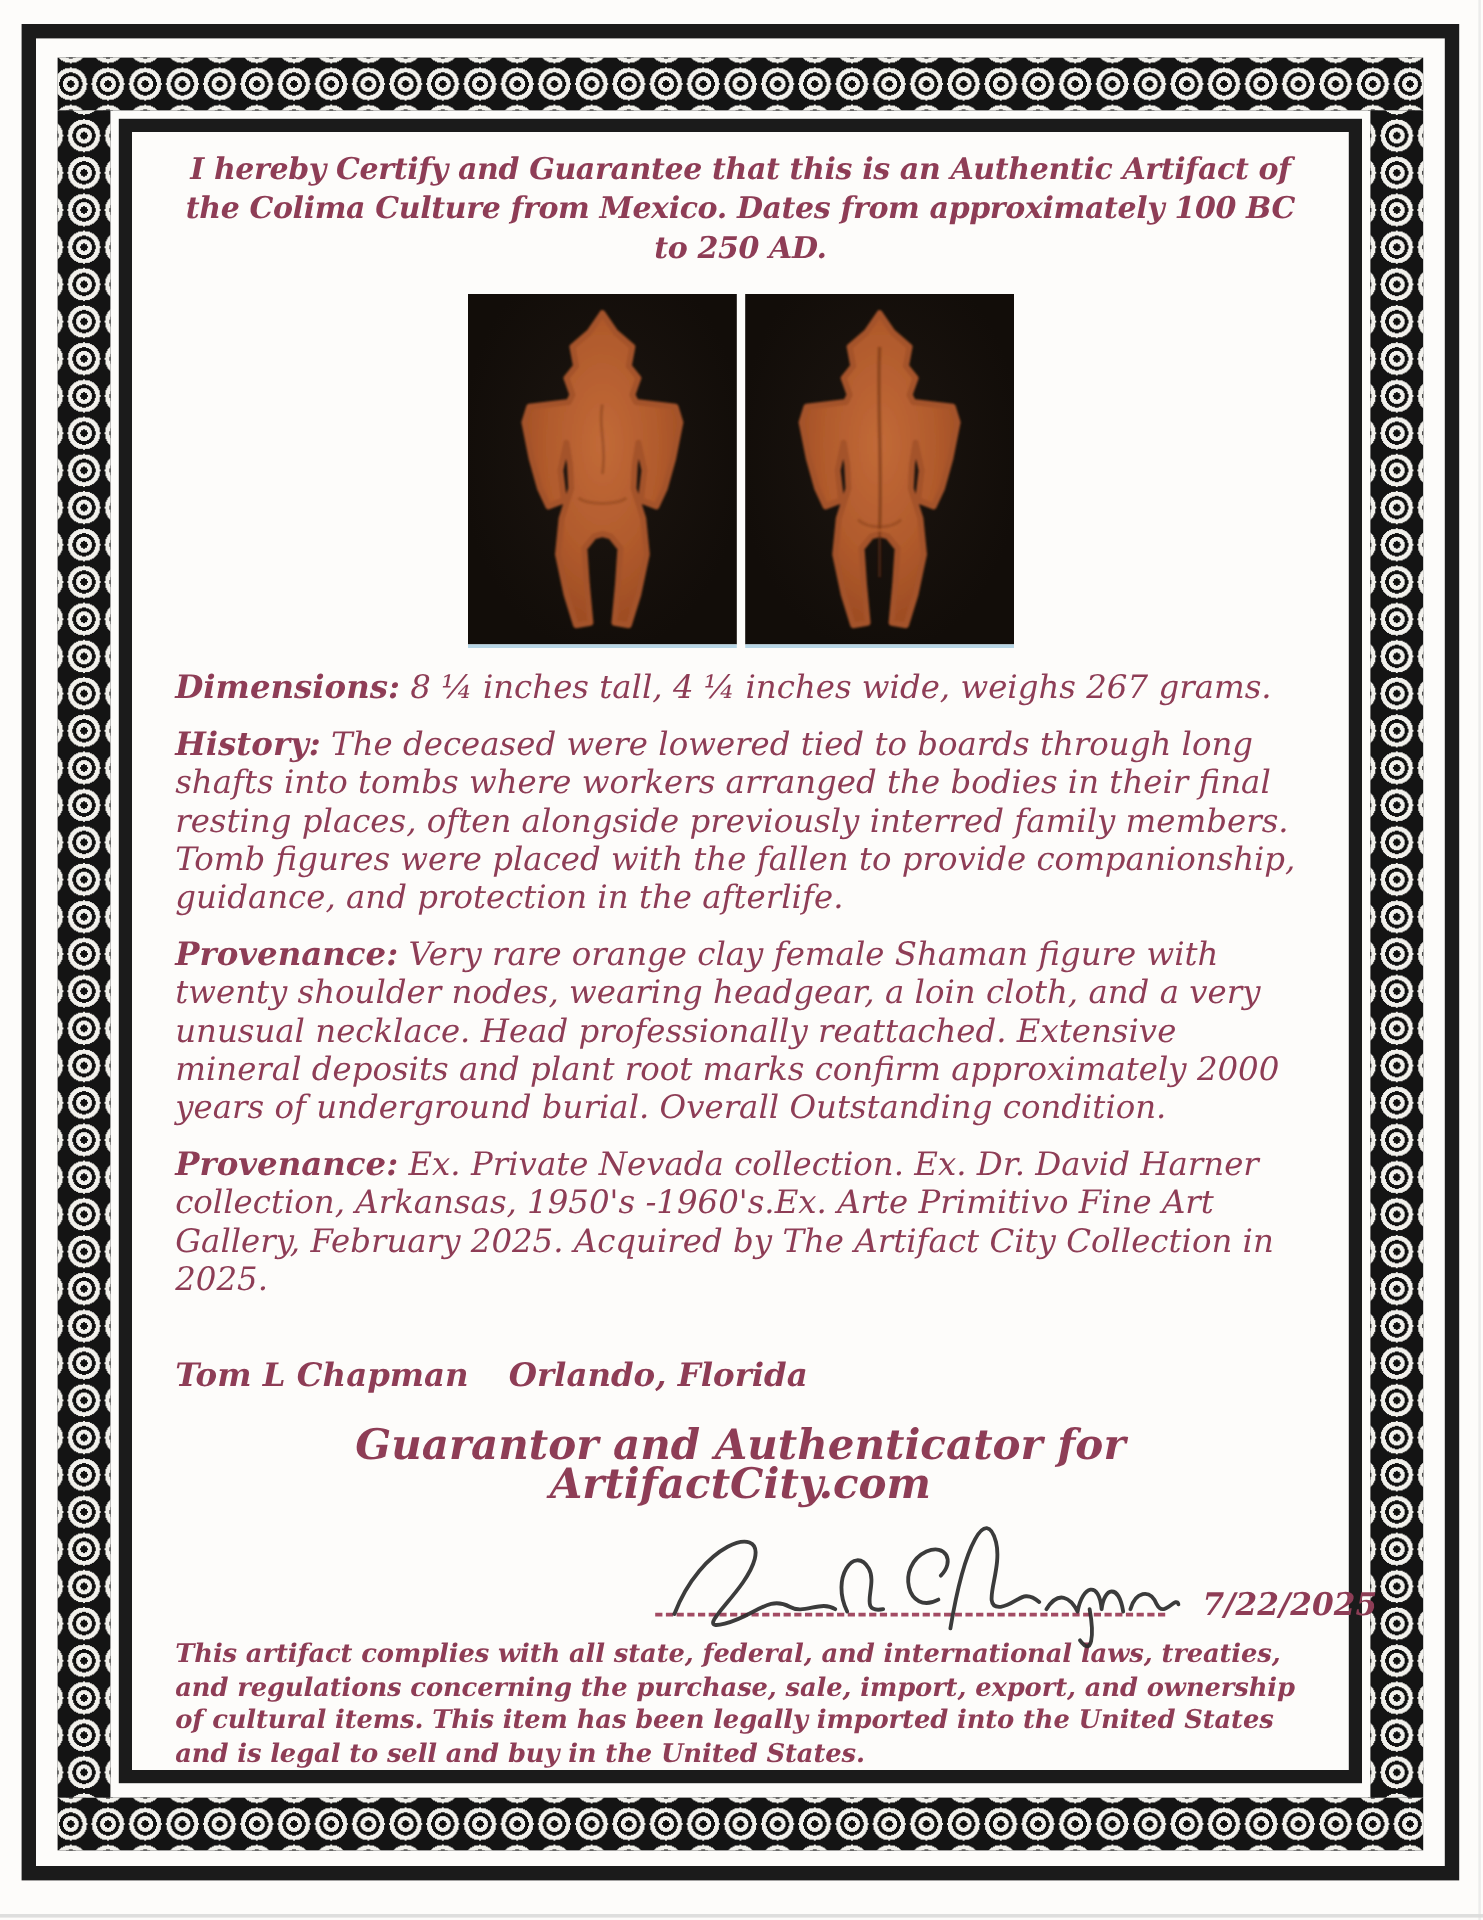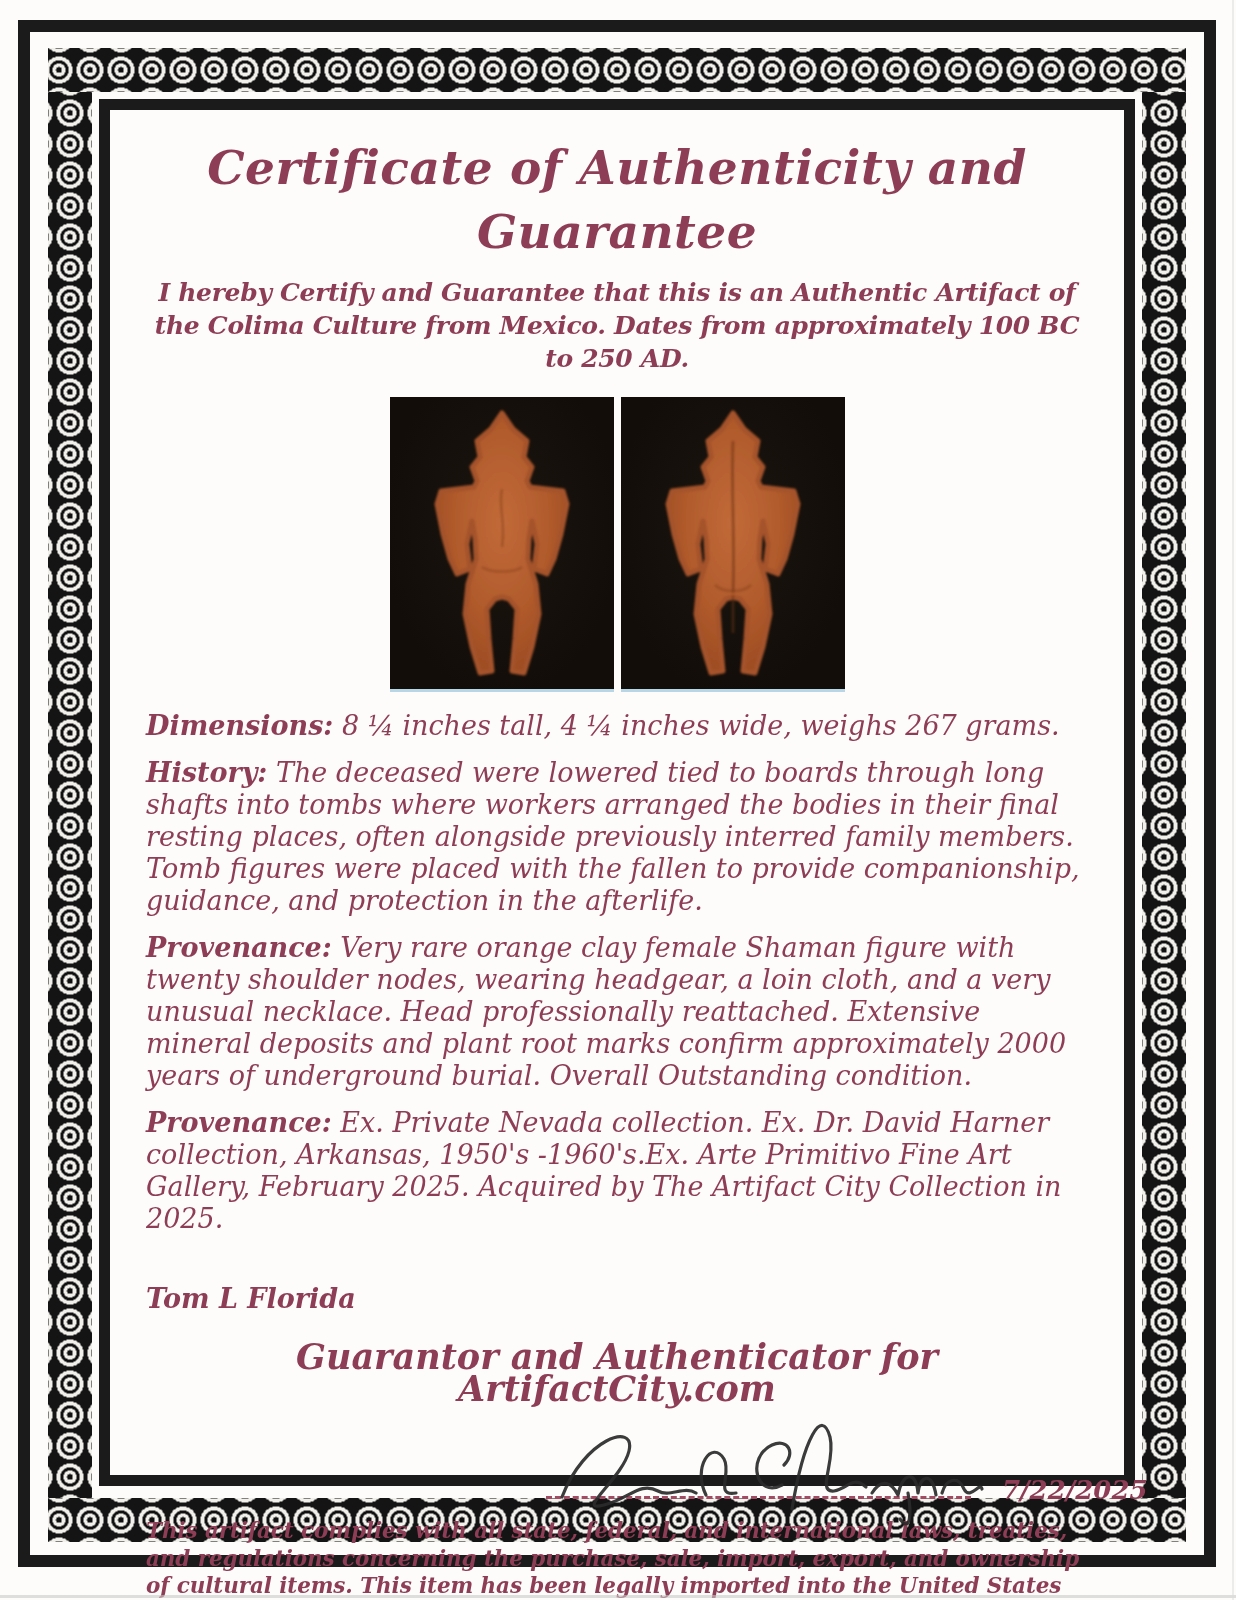--- a/index.html
+++ b/index.html
@@ -88,21 +88,20 @@
 
 <div class="frame-outer"></div>
 <div class="band band-top"></div>
 <div class="band band-bottom"></div>
 <div class="band band-left"></div>
 <div class="band band-right"></div>
 <div class="frame-inner"></div>
 
 <div class="content">
 
-  <div class="title">Certificate of Authenticity and Guarantee</div>
 
   <div class="statement">I hereby Certify and Guarantee that this is an Authentic Artifact of the Colima Culture from Mexico. Dates from approximately 100 BC to 250 AD.</div>
 
   <div class="photos">
 
     <div class="photo">
       <svg viewBox="0 0 224 292" preserveAspectRatio="none">
         <defs>
           <radialGradient id="clay" cx="50%" cy="42%" r="68%">
             <stop offset="0%" stop-color="#c26a38"></stop>
@@ -135,21 +134,22 @@
   </div>
 
   <div class="sections">
     <p class="sec"><span class="lbl">Dimensions:</span><span> 8 ¼ inches tall, 4 ¼ inches wide, weighs 267 grams.</span></p>
     <p class="sec"><span class="lbl">History:</span><span> The deceased were lowered tied to boards through long shafts into tombs where workers arranged the bodies in their final resting places, often alongside previously interred family members. Tomb figures were placed with the fallen to provide companionship, guidance, and protection in the afterlife.</span></p>
     <p class="sec"><span class="lbl">Provenance:</span><span> Very rare orange clay female Shaman figure with twenty shoulder nodes, wearing headgear, a loin cloth, and a very unusual necklace. Head professionally reattached. Extensive mineral deposits and plant root marks confirm approximately 2000 years of underground burial. Overall Outstanding condition.</span></p>
     <p class="sec"><span class="lbl">Provenance:</span><span> Ex. Private Nevada collection. Ex. Dr. David Harner collection, Arkansas, 1950's -1960's.Ex. Arte Primitivo Fine Art Gallery, February 2025. Acquired by The Artifact City Collection in 2025.</span></p>
   </div>
 
   <div class="signer-row">
-    <span class="col-name">Tom L Florida</span>
+    <span class="col-name">Tom L Chapman</span>
+    <span class="col-loc">Orlando, Florida</span>
   </div>
 
   <div class="role-line">Guarantor and Authenticator for ArtifactCity.com</div>
 
   <div class="sig-block">
     <div class="sig-line"></div>
     <svg class="sig-ink" viewBox="0 0 450 128">
       <g fill="none" stroke="#2b2b2b" stroke-width="3.2" stroke-linecap="round" stroke-linejoin="round" opacity=".92">
         <path d="M28,92 C50,34 102,16 95,46 C88,74 40,108 70,100 C95,94 106,76 124,86 C136,93 150,80 162,88"></path>
         <path d="M172,90 C158,62 178,34 190,54 C198,68 180,92 202,88"></path>

